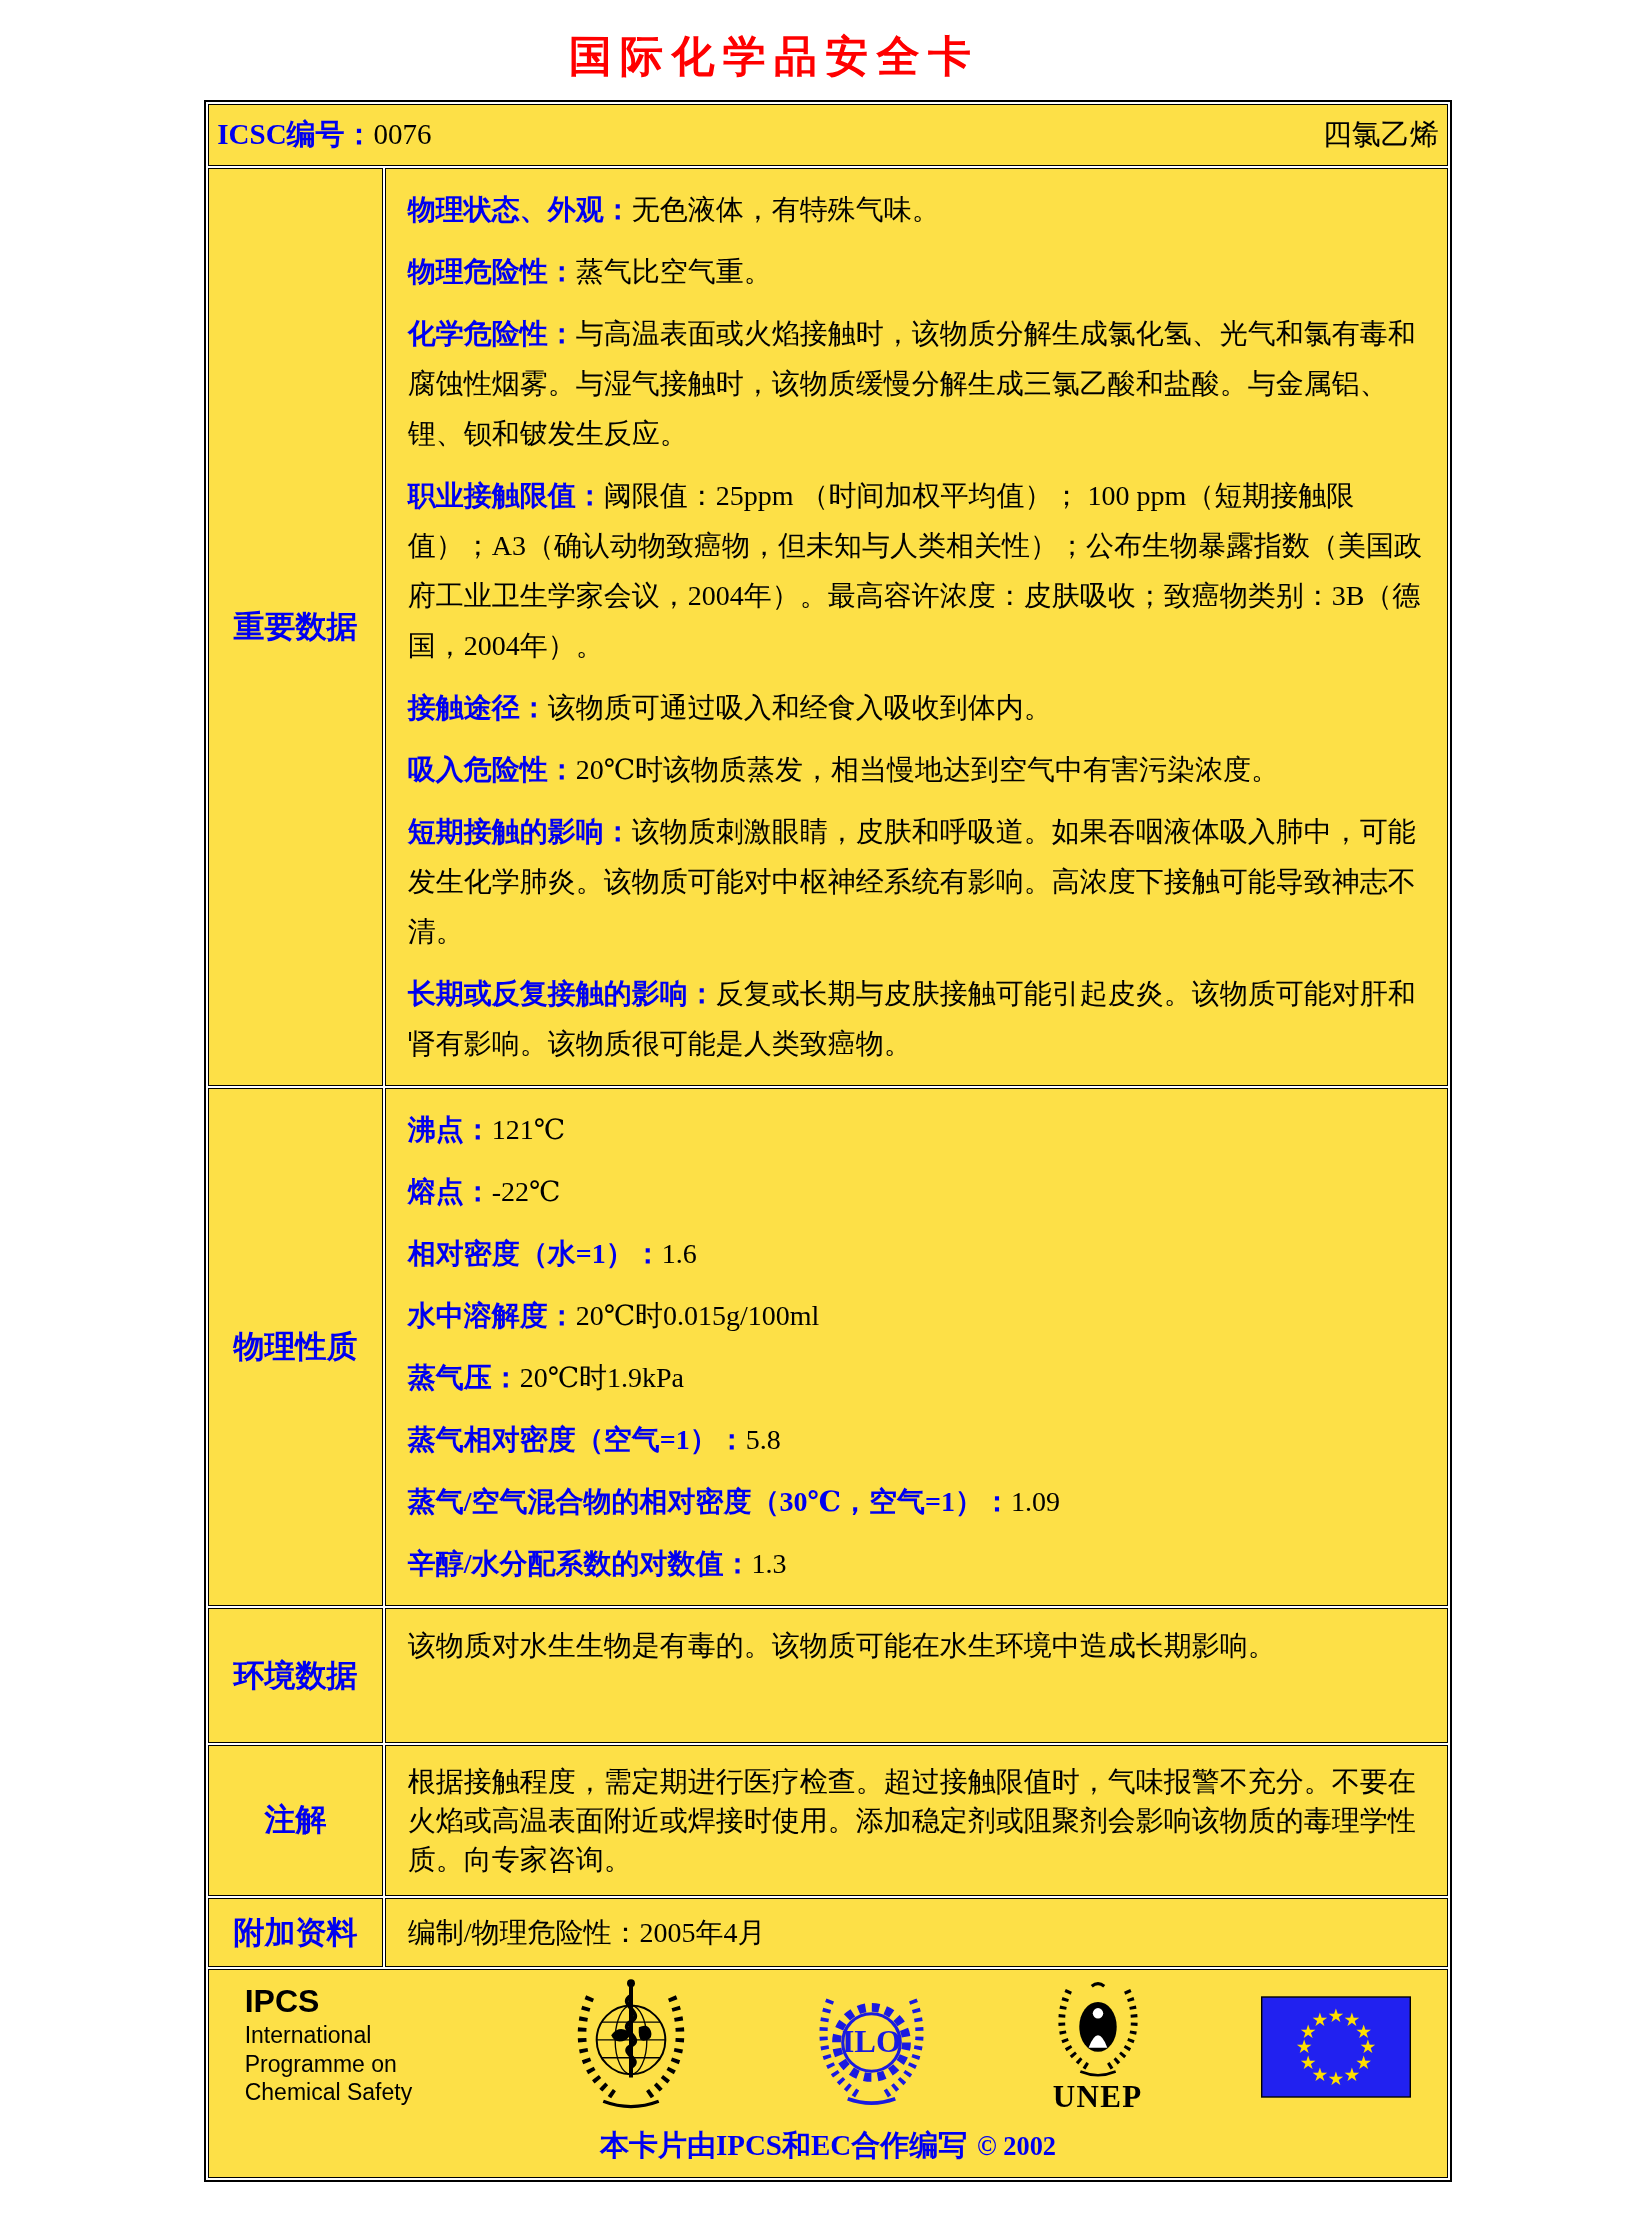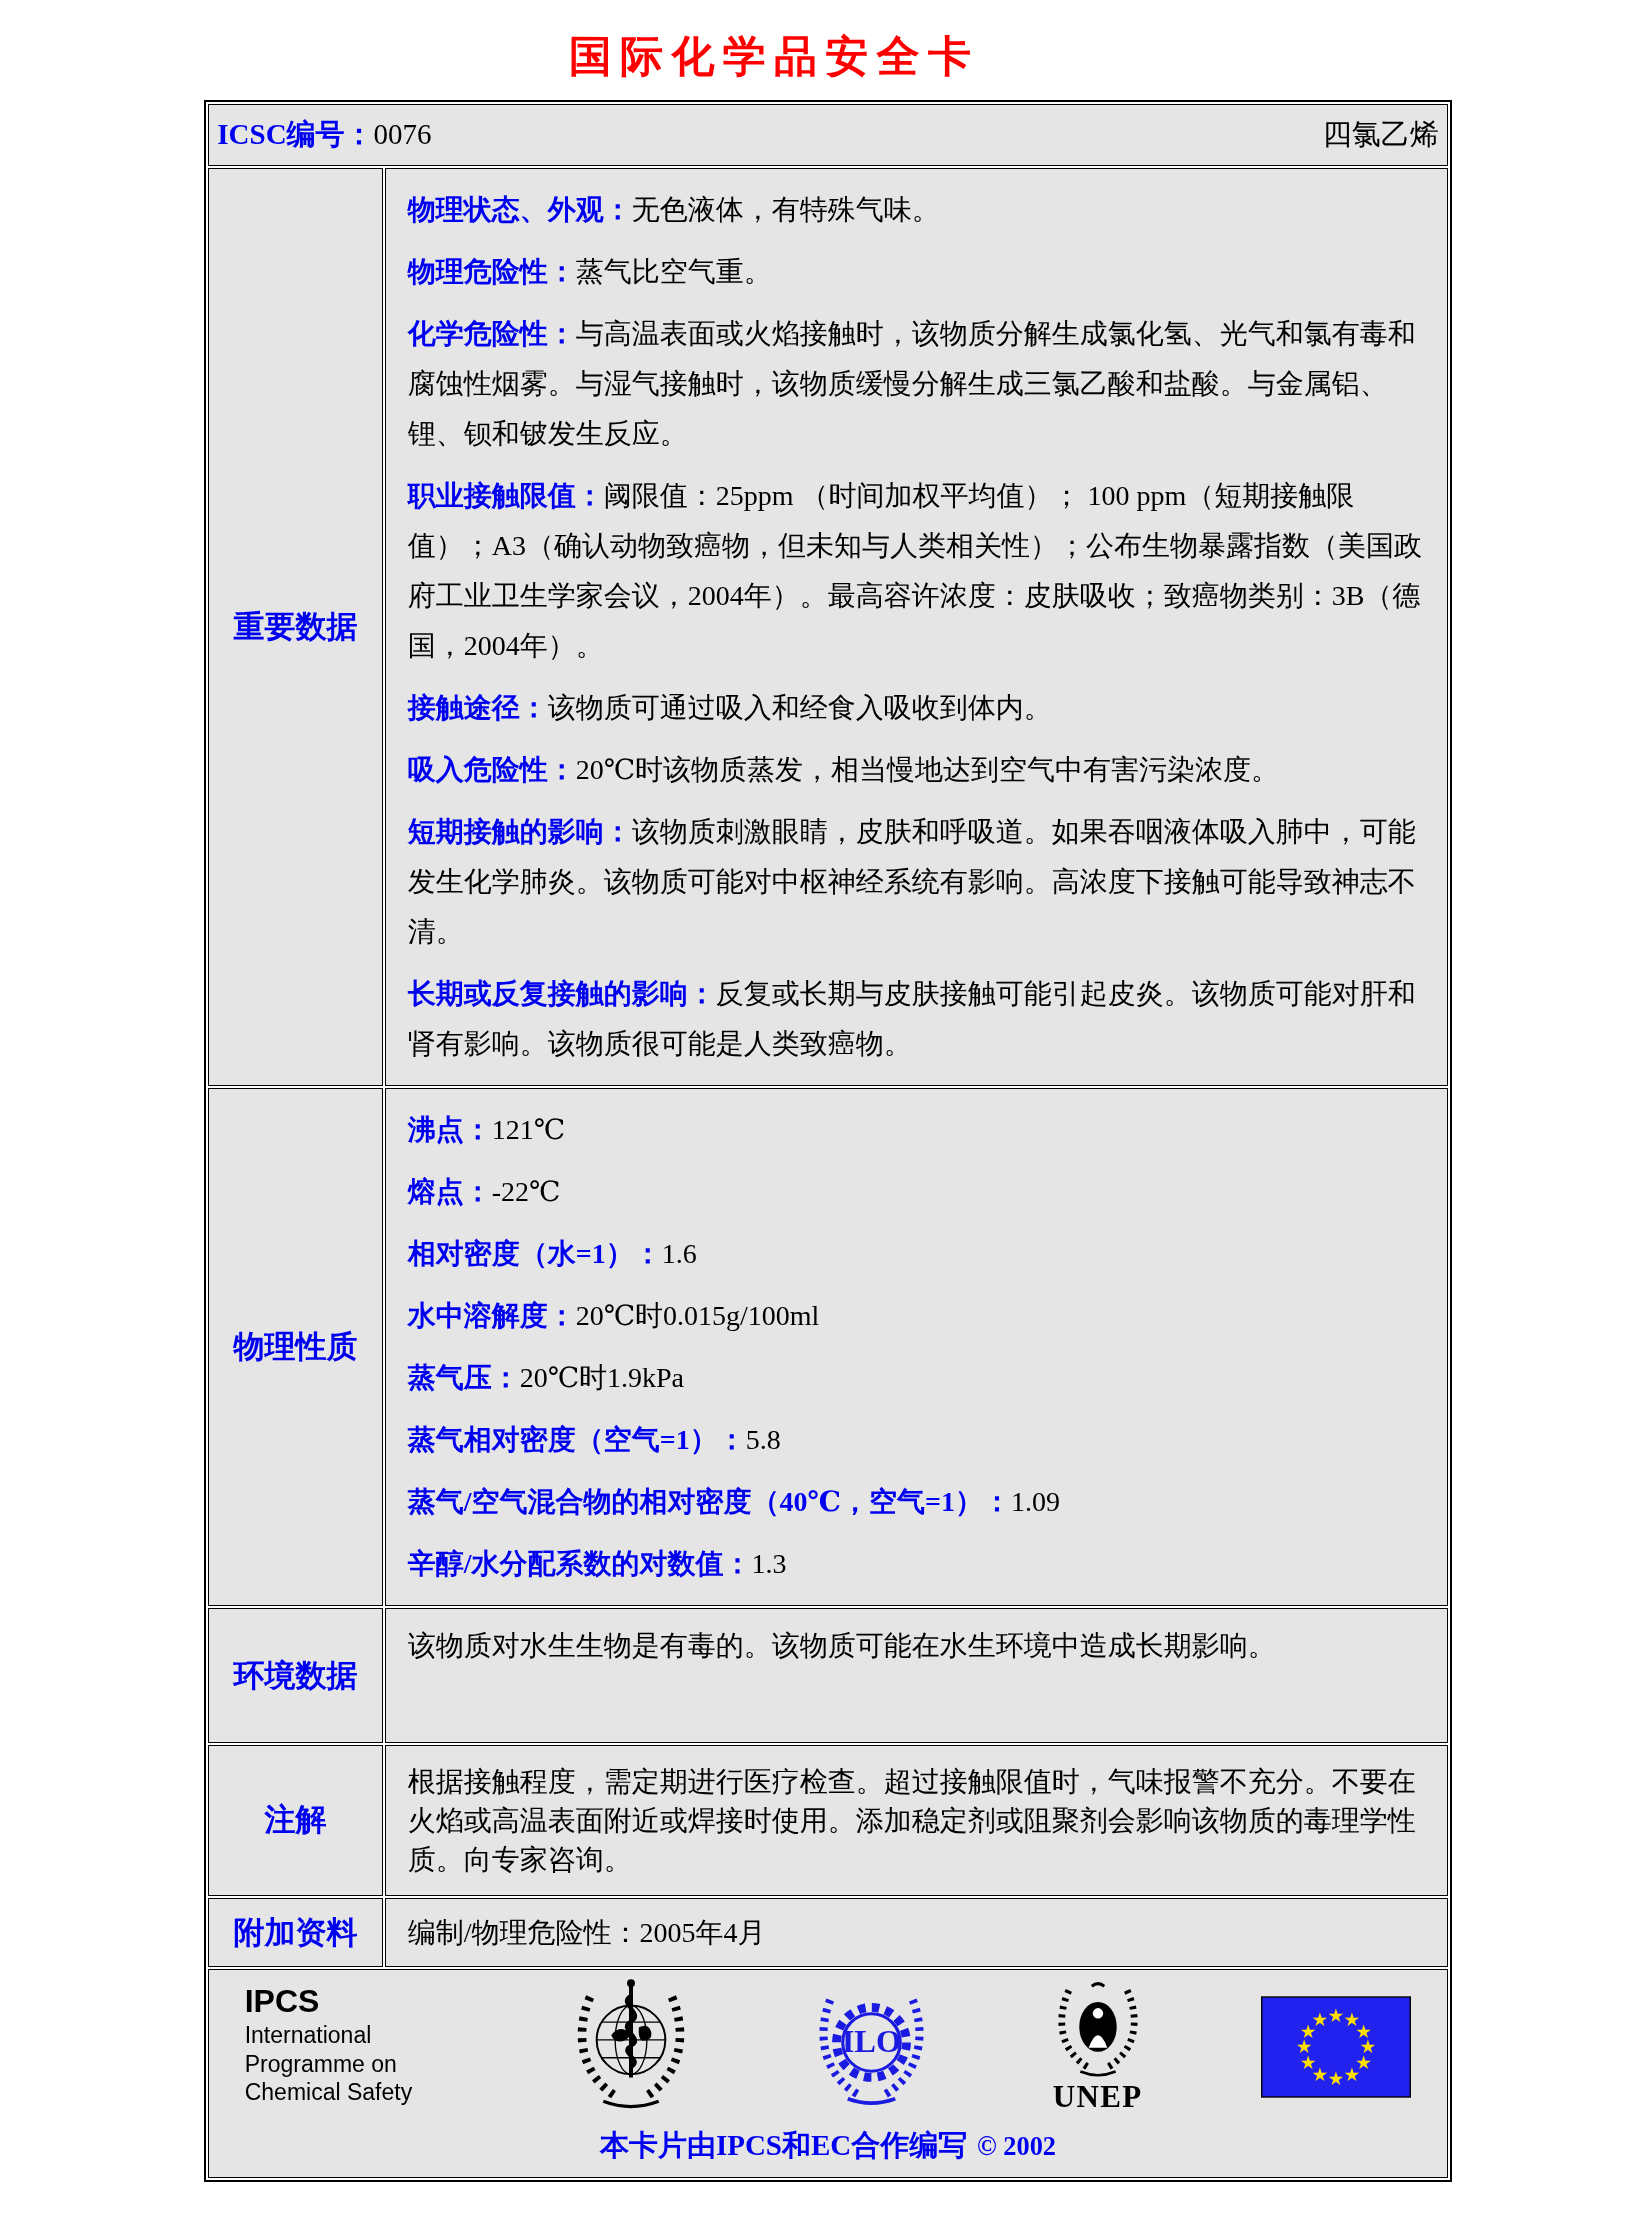--- a/index.html
+++ b/index.html
@@ -12,21 +12,21 @@
     text-align:center;color:#ff0000;font-weight:bold;
     font-size:43px;letter-spacing:8.3px;
     margin:28px 0 14px 0;width:1532px;padding-left:8px;
   }
   table.card{
     margin-left:204px;width:1248px;
     border:2.1px solid #000;
     border-collapse:separate;border-spacing:2.8px;
     table-layout:fixed;background:#fff;
   }
-  td{border:1.4px solid #000;background:#e5e5e5;}
+  td{border:1.4px solid #000;background:#fde047;}
   col.label-col{width:175px;}
   .hdr-cell{
     height:54px;vertical-align:middle;font-size:29px;padding:2.8px 8.3px;
   }
   .hdr-flex{display:flex;justify-content:space-between;align-items:center;}
   .blue{color:#0000f0;}
   .bold{font-weight:bold;}
   .label-cell{
     text-align:center;vertical-align:middle;
     color:#0000f0;font-weight:bold;font-size:31px;
@@ -110,21 +110,21 @@
 
   <tr class="r-physical">
     <td class="label-cell">物理性质</td>
     <td class="content-cell">
           <p class="entry"><span class="elabel">沸点：</span><span class="etext">121℃</span></p>
           <p class="entry"><span class="elabel">熔点：</span><span class="etext">-22℃</span></p>
           <p class="entry"><span class="elabel">相对密度（水=1）：</span><span class="etext">1.6</span></p>
           <p class="entry"><span class="elabel">水中溶解度：</span><span class="etext">20℃时0.015g/100ml</span></p>
           <p class="entry"><span class="elabel">蒸气压：</span><span class="etext">20℃时1.9kPa</span></p>
           <p class="entry"><span class="elabel">蒸气相对密度（空气=1）：</span><span class="etext">5.8</span></p>
-          <p class="entry"><span class="elabel">蒸气/空气混合物的相对密度（40℃，空气=1）：</span><span class="etext">1.09</span></p>
+          <p class="entry"><span class="elabel">蒸气/空气混合物的相对密度（30℃，空气=1）：</span><span class="etext">1.09</span></p>
           <p class="entry"><span class="elabel">辛醇/水分配系数的对数值：</span><span class="etext">1.3</span></p>
         </td>
   </tr>
 
   <tr class="r-env">
     <td class="label-cell">环境数据</td>
     <td class="content-cell">
           <p class="entry"><span class="etext">该物质对水生生物是有毒的。该物质可能在水生环境中造成长期影响。</span></p>
         </td>
   </tr>

